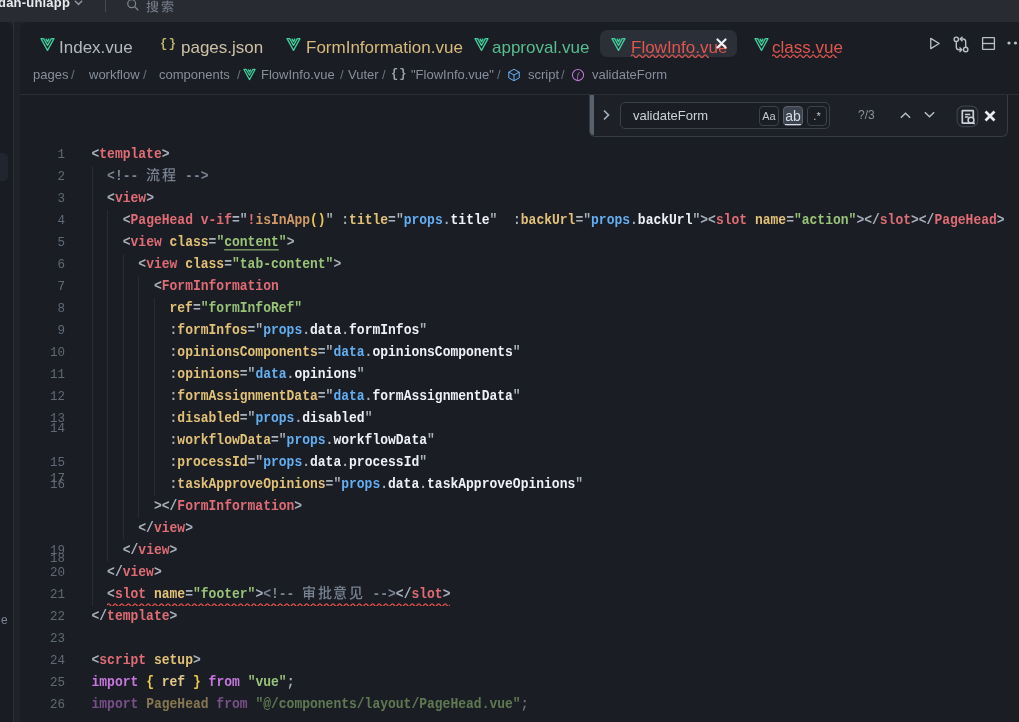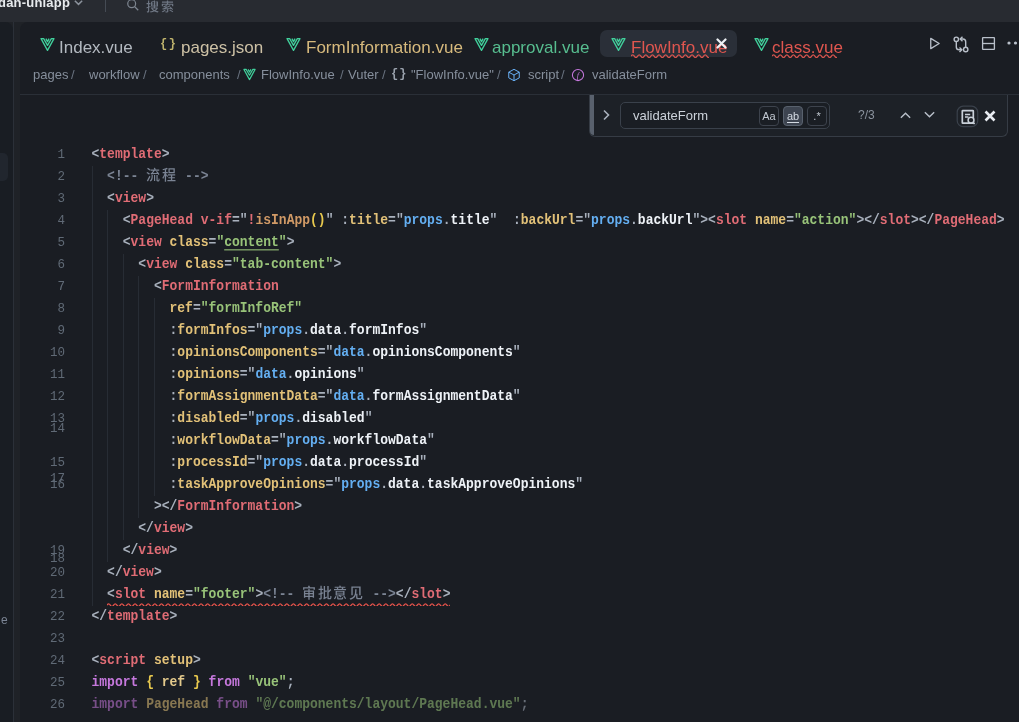--- a/index.html
+++ b/index.html
@@ -229,21 +229,21 @@
 </div>
 
 <div id="find" style="position:absolute;left:589px;top:95px;width:419px;height:42px;background:#1d2127;border:1px solid #363c45;border-top:none;border-radius:0 0 6px 6px">
   <div style="position:absolute;left:0px;top:0px;width:4px;height:40px;background:#59616d;border-radius:0 0 0 5px"></div>
   <svg style="position:absolute;left:10px;top:14px" width="12" height="12" viewBox="0 0 12 12">
       <path d="M4 1.5 8.5 6 4 10.5" fill="none" stroke="#a9b1bc" stroke-width="1.6"></path>
     </svg>
   <div style="position:absolute;left:30px;top:7px;width:210px;height:27px;background:#1a1e24;border:1px solid #3a414b;border-radius:5px">
      <div style="position:absolute;left:12px;top:5px;font-size:13px;color:#ccd2da">validateForm</div>
      <div style="position:absolute;left:138px;top:3px;width:20px;height:20px;border:1px solid #3d434d;border-radius:4px;color:#c0c7d0;font-size:11px;text-align:center;line-height:19px">Aa</div>
-     <div style="position:absolute;left:162px;top:3px;width:20px;height:20px;background:#3d4450;border:1px solid #58616d;border-radius:4px;color:#d4dae2;font-size:11px;text-align:center;line-height:18px"><span style="border-bottom:1px solid #d4dae2">ab</span></div>
+     <div style="position:absolute;left:162px;top:3px;width:20px;height:20px;background:#3d4450;border:1px solid #58616d;border-radius:4px;color:#d4dae2;font-size:14px;text-align:center;line-height:18px"><span style="border-bottom:1px solid #d4dae2">ab</span></div>
      <div style="position:absolute;left:186px;top:3px;width:20px;height:20px;border:1px solid #3d434d;border-radius:4px;color:#c0c7d0;font-size:11px;text-align:center;line-height:18px">.*</div>
   </div>
   <div style="position:absolute;left:268px;top:13px;font-size:12px;color:#8b939e">?/3</div>
   <svg style="position:absolute;left:309px;top:15px" width="13" height="10" viewBox="0 0 14 10">
       <path d="M2 8 7 3 12 8" fill="none" stroke="#b9c0ca" stroke-width="1.5"></path>
     </svg>
   <svg style="position:absolute;left:333px;top:15px" width="13" height="10" viewBox="0 0 14 10">
       <path d="M2 2 7 7 12 2" fill="none" stroke="#b9c0ca" stroke-width="1.5"></path>
     </svg>
   <svg style="position:absolute;left:366px;top:10px" width="23" height="23" viewBox="0 0 23 23" fill="none">

